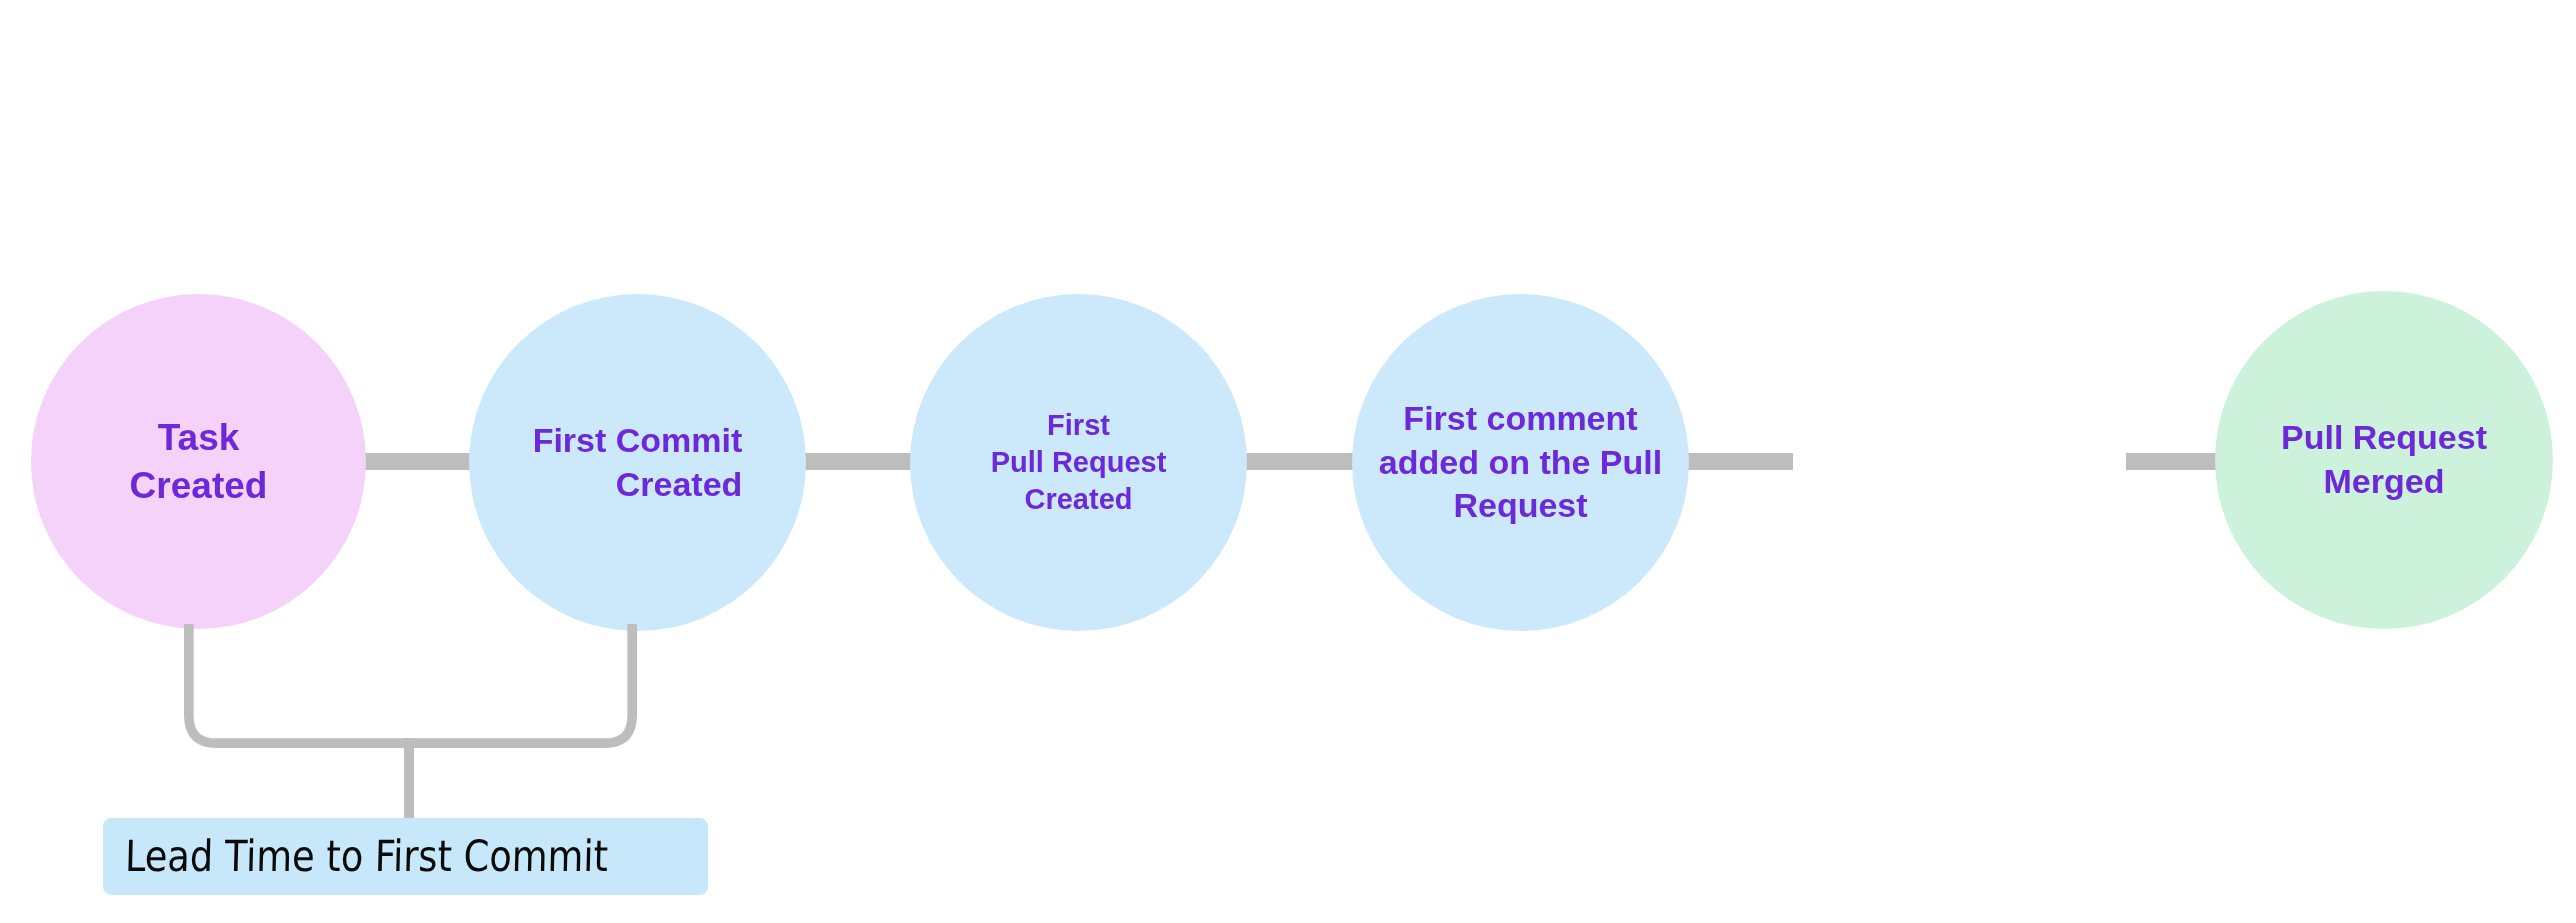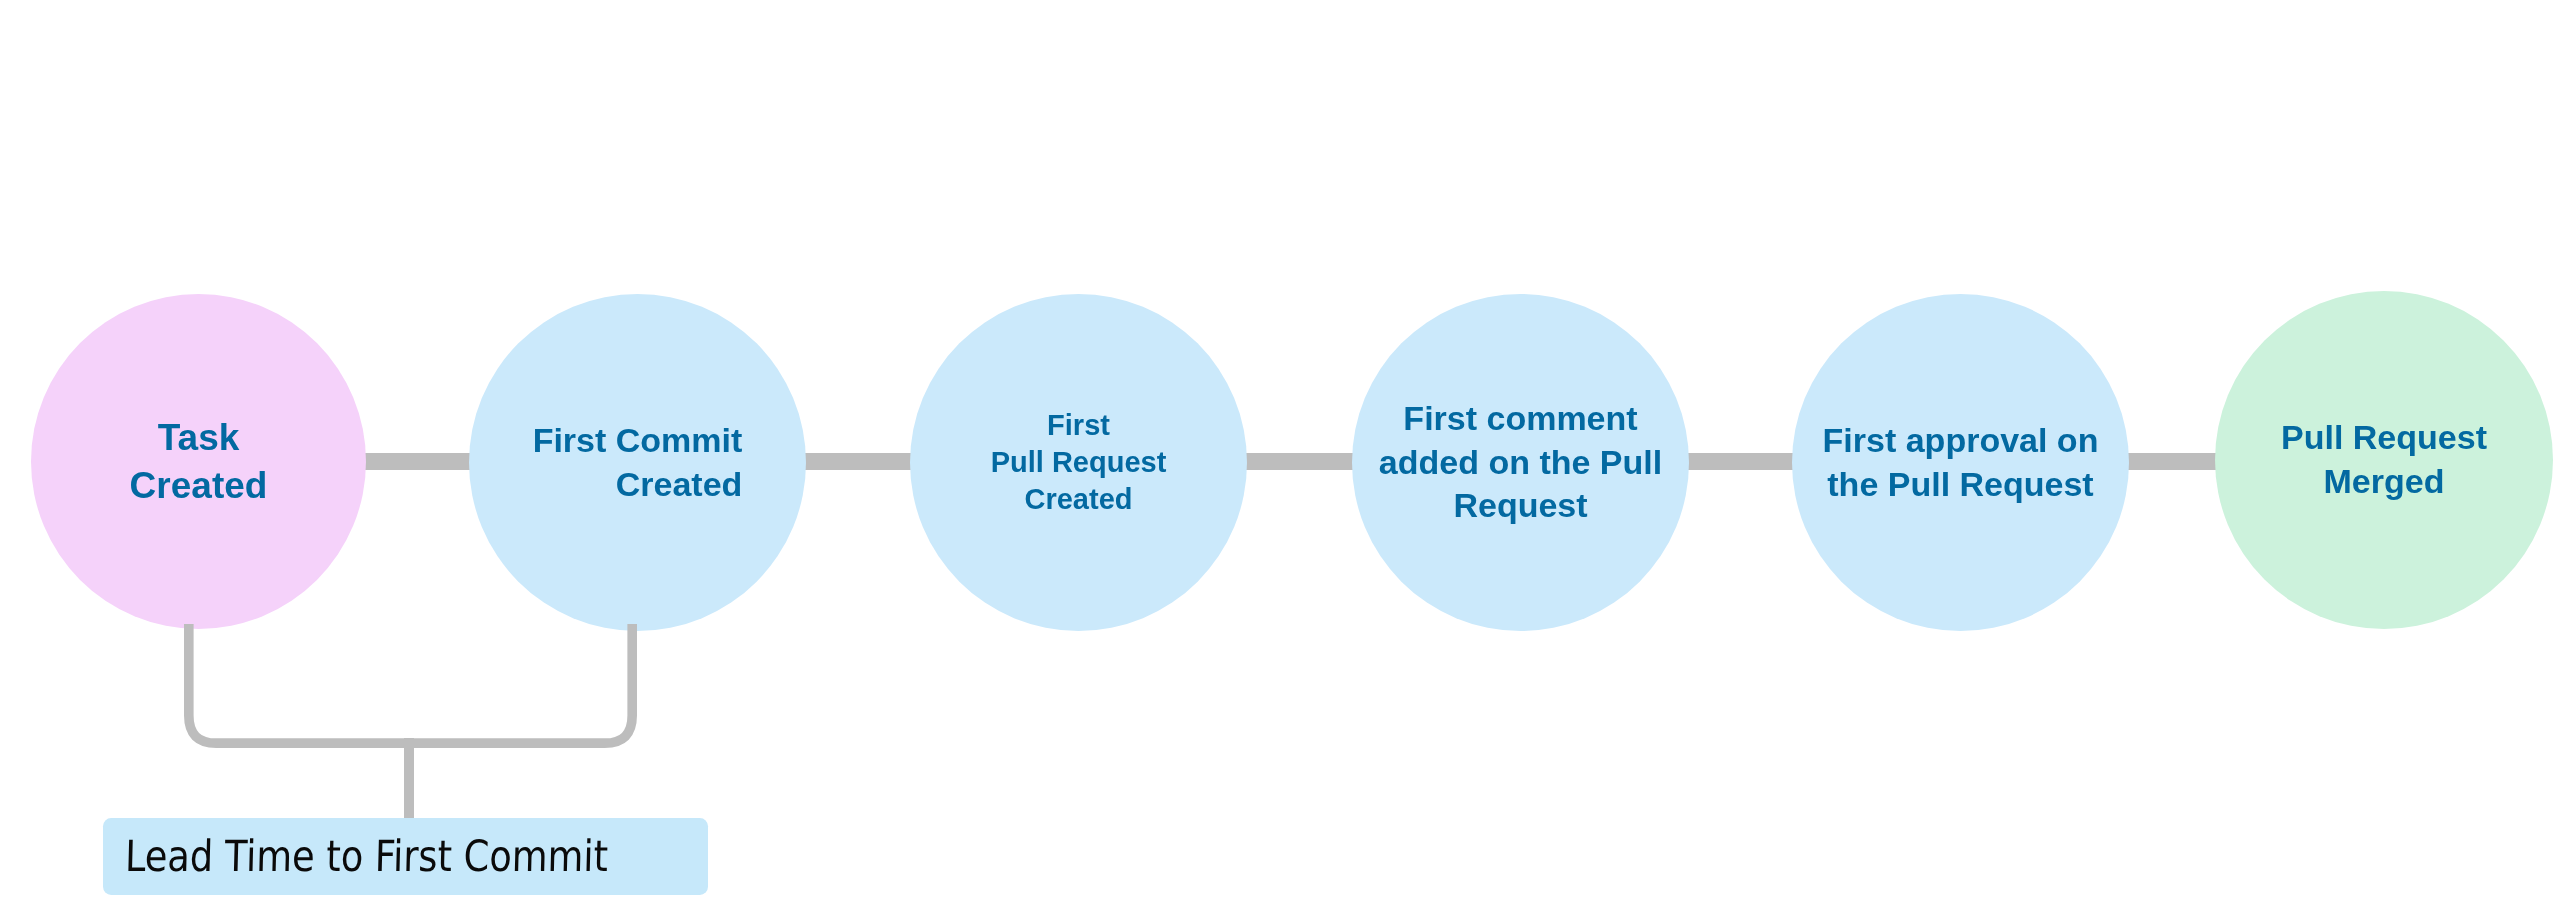--- a/index.html
+++ b/index.html
@@ -62,21 +62,21 @@
     border-radius: 50%;
     display: flex;
     align-items: center;
     justify-content: center;
     text-align: center;
     box-sizing: border-box;
   }
   .node-label {
     font-family: "Liberation Sans", sans-serif;
     font-weight: bold;
-    color: #0369a1;
+    color: #6d28d9;
     line-height: 1.28;
     white-space: pre-line;
     padding: 0 9.6px;
   }
 
   .n0 { left: 31px;   top: 294px; width: 335px; height: 335px; background: #f5d2fa; }
   .n1 { left: 469px;  top: 294px; width: 337px; height: 337px; background: #cbe9fb; text-align: right; }
   .n2 { left: 910px; top: 294px; width: 337px; height: 337px; background: #cbe9fb; }
   .n3 { left: 1352px; top: 294px; width: 337px; height: 337px; background: #cbe9fb; }
   .n4 { left: 1792px; top: 294px; width: 337px; height: 337px; background: #cbe9fb; }
@@ -164,24 +164,20 @@
   <div class="node n2">
     <span class="node-label">First
 Pull Request
 Created</span>
   </div>
   <div class="node n3">
     <span class="node-label">First comment
 added on the Pull
 Request</span>
   </div>
-  <div class="node n4">
-    <span class="node-label">First approval on
-the Pull Request</span>
-  </div>
   <div class="node n5">
     <span class="node-label">Pull Request
 Merged</span>
   </div>
 
   <div class="bracket">
     <svg viewBox="0 0 660 180" preserveAspectRatio="none" aria-hidden="true">
       <path d="M 7 0 L 7 133 Q 7 173 47 173 L 613 173 Q 653 173 653 133 L 653 0" fill="none" stroke="#bdbdbd" stroke-width="14" stroke-linecap="butt"></path>
     </svg>
   </div>

